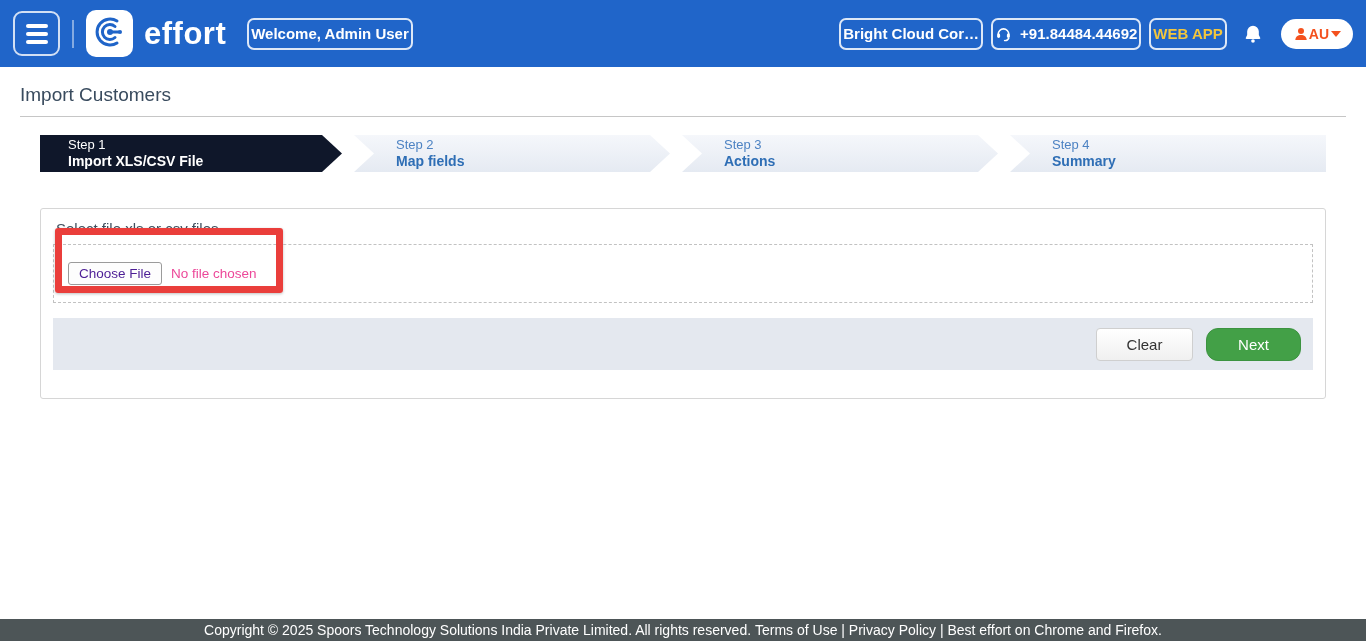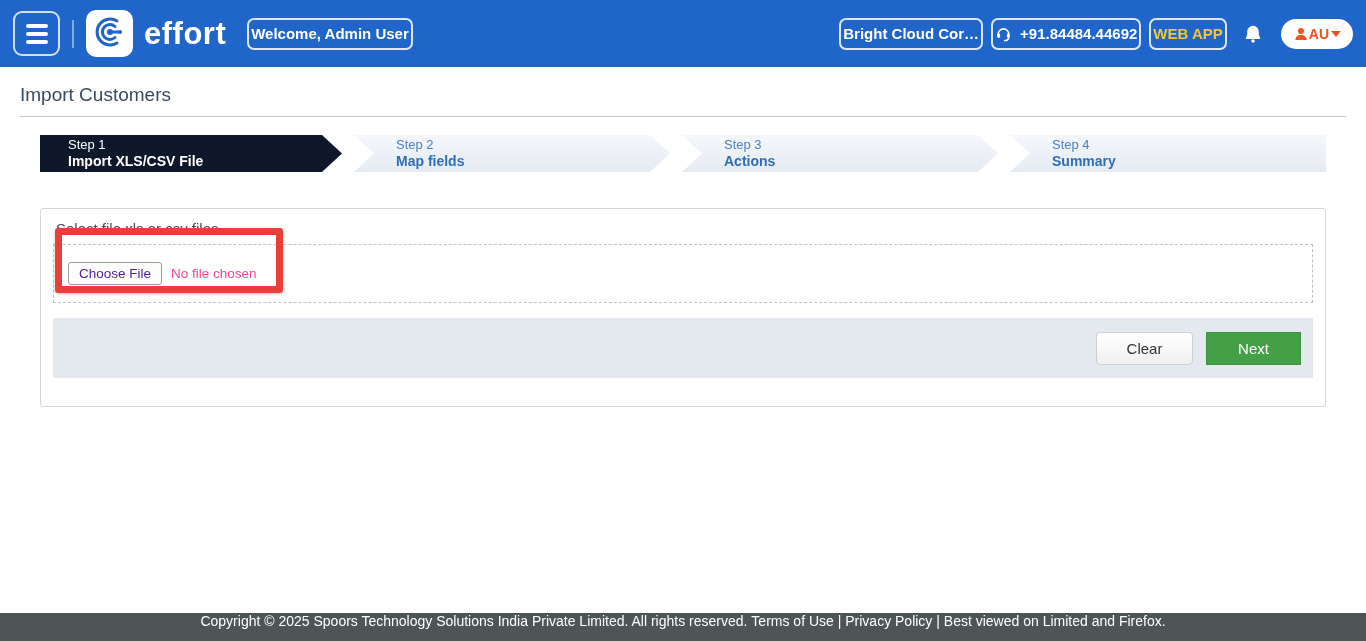--- a/index.html
+++ b/index.html
@@ -78,44 +78,44 @@
   .select-label { font-size:15px; color:#41505f; margin:2px 0 7px 3px; }
   .file-box { border:1px dashed #c2c2c2; padding:17px 14px; }
   .file-input-row { display:flex; align-items:center; }
   .choose-file-btn {
     font-size:13.5px; color:#4c1d95; background:#fdfdfd; border:1px solid #9b9b9b;
     border-radius:3px; padding:3px 10px; cursor:pointer; font-family:"Liberation Sans", sans-serif;
   }
   .no-file-text { font-size:13.5px; color:#ec4899; margin-left:9px; }
 
   .action-bar {
-    margin-top:15px; background:#e4e8ef; height:60px; display:flex; align-items:center;
+    margin-top:15px; background:#e4e8ef; height:52px; display:flex; align-items:center;
     justify-content:flex-end; padding:0 12px; gap:13px;
   }
   .clear-btn {
     width:97px; height:33px; background:linear-gradient(180deg,#ffffff,#f0f0f0);
     border:1px solid #cfcfcf; border-radius:4px; font-size:15px; color:#333;
     cursor:pointer; font-family:"Liberation Sans", sans-serif;
   }
   .next-btn {
     width:95px; height:33px; background:#43a047; border:1px solid #3c9340;
-    border-radius:0; font-size:15px; color:#fff; cursor:pointer;
+    border-radius:12px; font-size:15px; color:#fff; cursor:pointer;
     font-family:"Liberation Sans", sans-serif;
   }
 
   .red-annotation {
     position:absolute; left:14px; top:19px; width:228px; height:65px;
     border:7px solid #ea3e3b; border-radius:3px; pointer-events:none;
     box-shadow:0 1px 3px rgba(0,0,0,.25);
   }
 
   
   .footer {
-    position:absolute; left:0; bottom:0; width:1366px; height:28px; background:#4d5557;
-    color:#fff; font-size:14px; display:flex; justify-content:center;
+    position:absolute; left:0; bottom:0; width:1366px; height:22px; background:#4d5557;
+    color:#fff; font-size:14px; display:flex; align-items:center; justify-content:center;
     white-space:pre;
   }
   .footer a { color:#fff; text-decoration:none; cursor:pointer; }
 </style>
 </head>
 <body>
 
 <div class="header">
   <button class="menu-btn">
     <i></i>
@@ -203,14 +203,14 @@
     </div>
   </div>
   <div class="action-bar">
     <button class="clear-btn">Clear</button>
     <button class="next-btn">Next</button>
   </div>
   <div class="red-annotation"></div>
 </div>
 
 <div class="footer">
-  <span>Copyright © 2025 Spoors Technology Solutions India Private Limited. All rights reserved. </span><a>Terms of Use</a><span> | </span><a>Privacy Policy</a><span> | Best viewed on Limited and Firefox.</span>
+  <span>Copyright © 2025 Spoors Technology Solutions India Private Limited. All rights reserved. </span><a>Terms of Use</a><span> | </span><a>Privacy Policy</a><span> | Best effort on Chrome and Firefox.</span>
 </div>
 
 </body></html>

